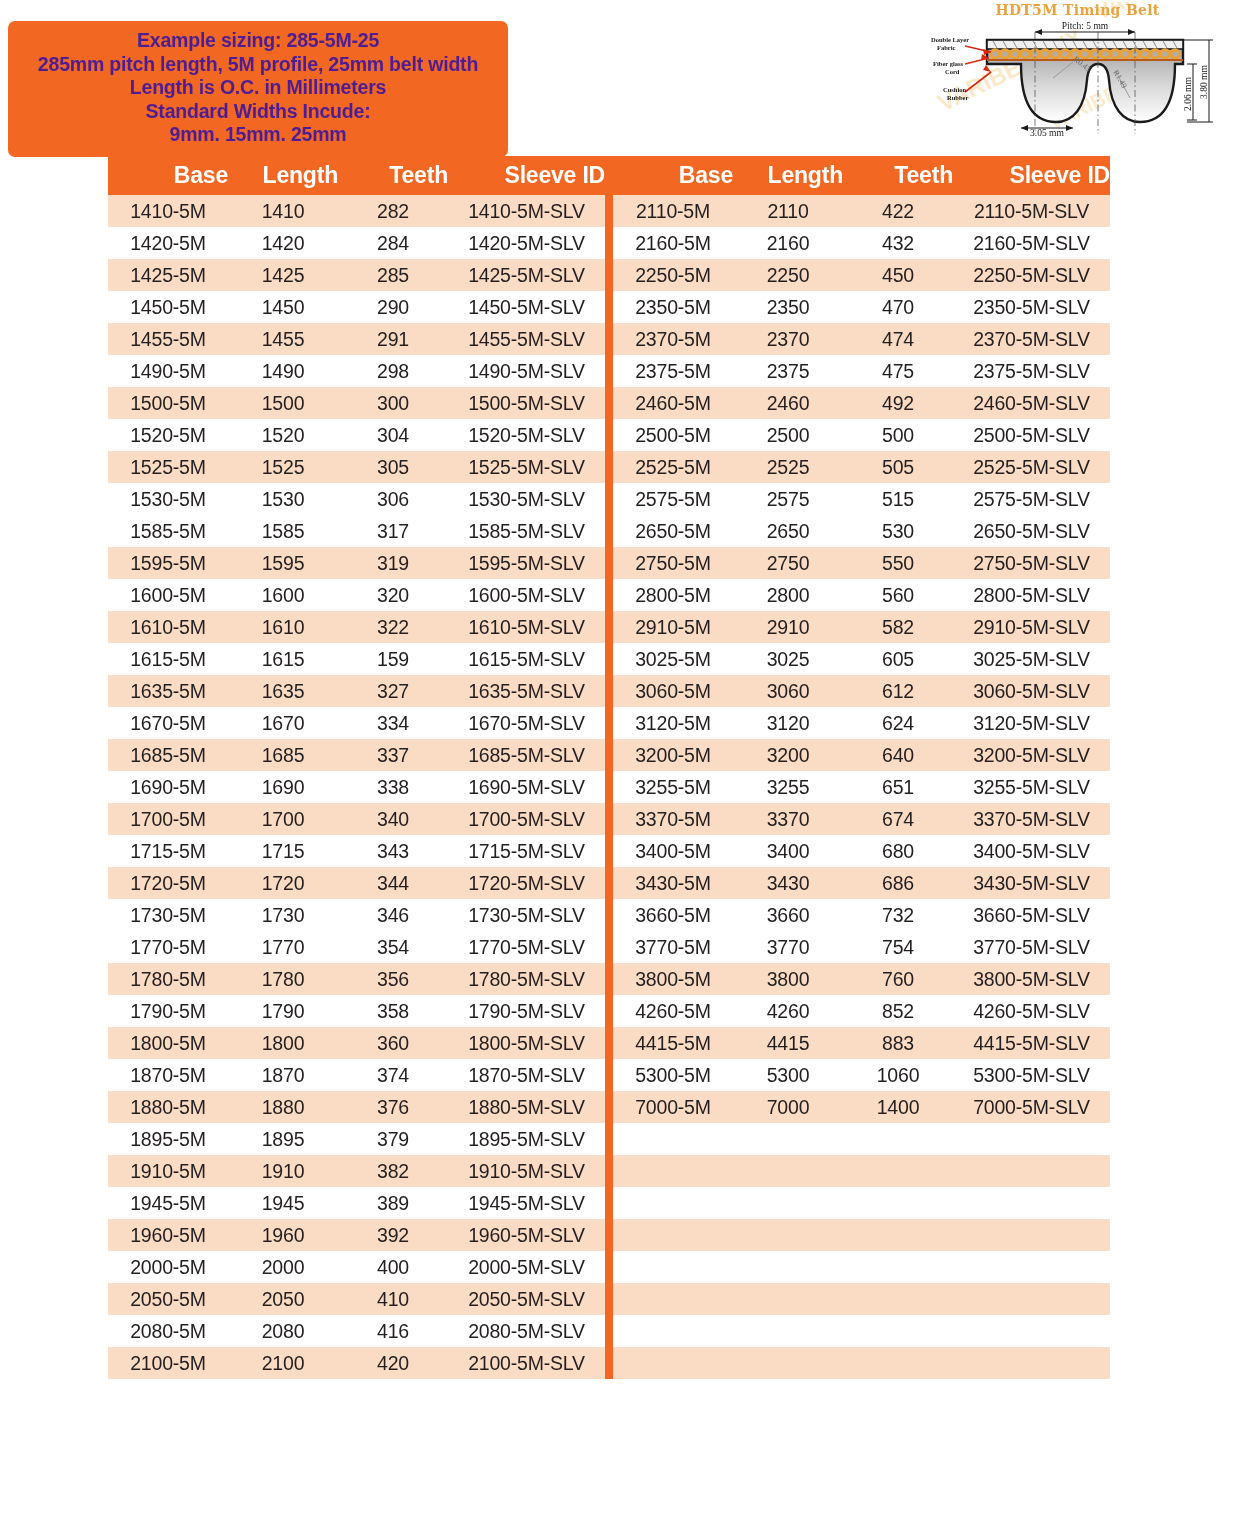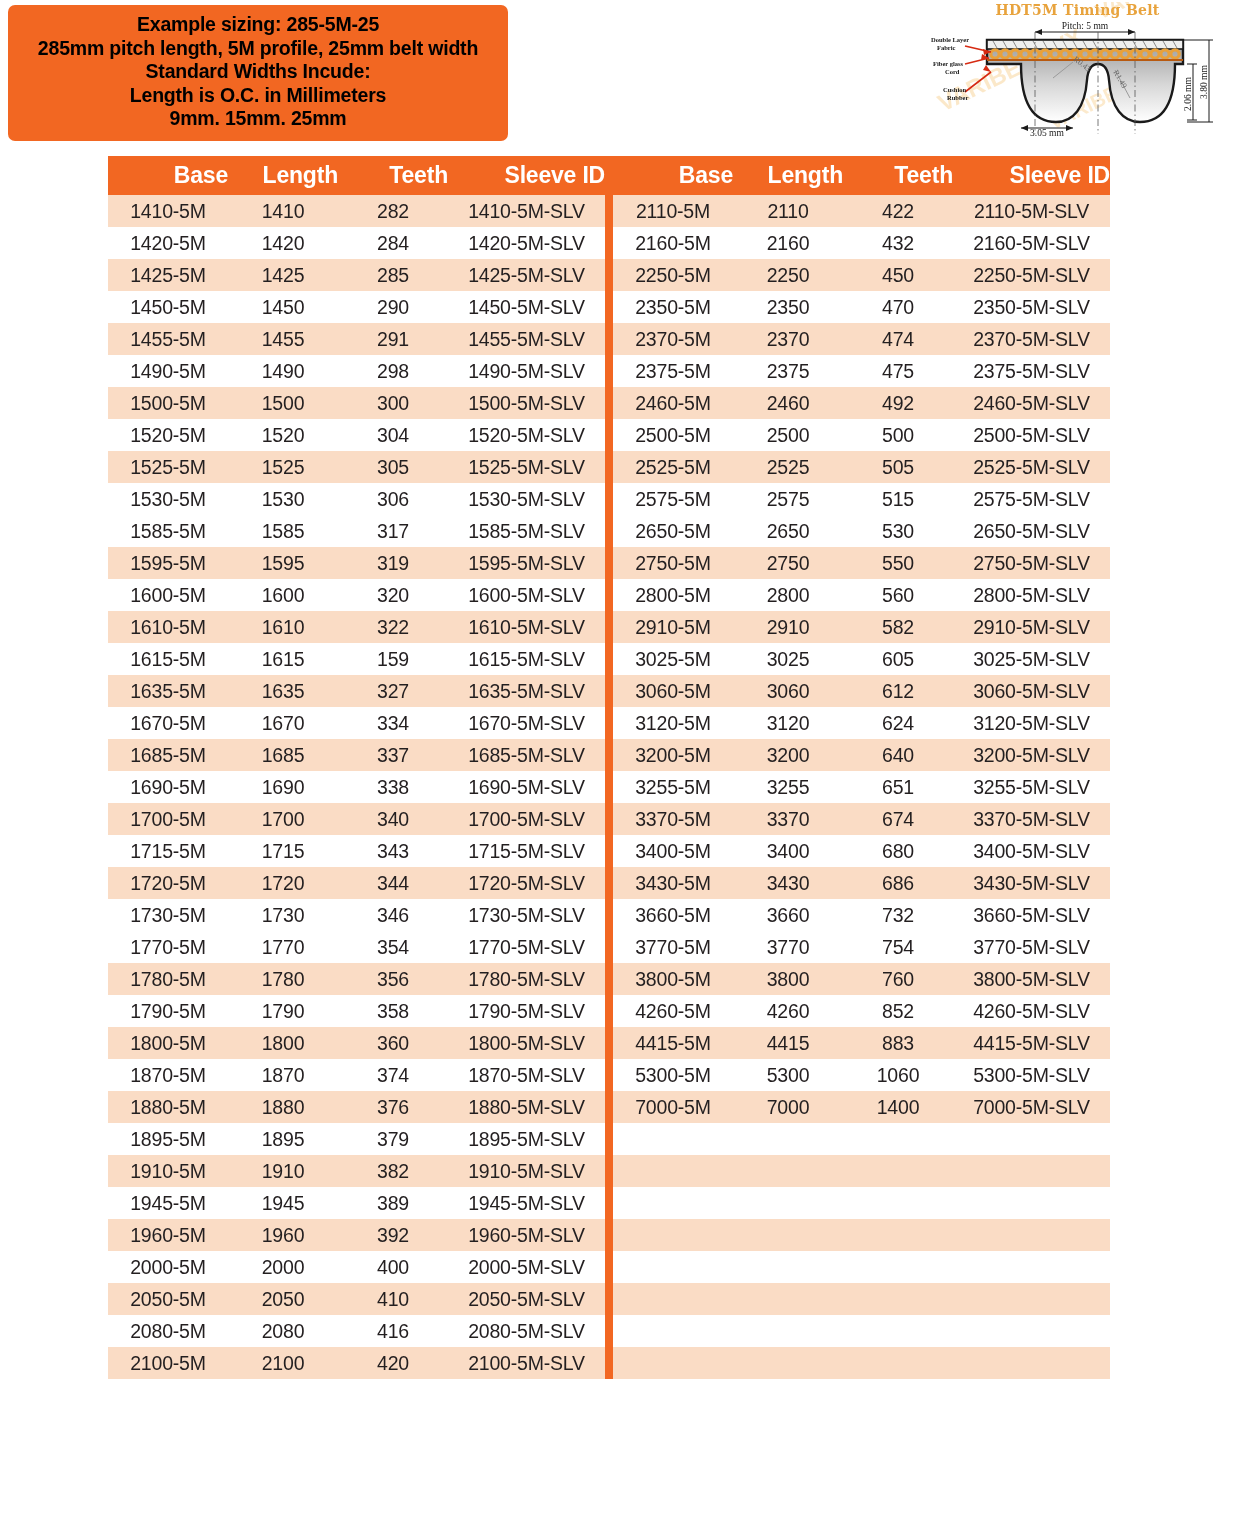--- a/index.html
+++ b/index.html
@@ -12,28 +12,28 @@
     background: #ffffff;
     font-family: "Liberation Sans", sans-serif;
     position: relative;
     overflow: hidden;
   }
 
   
   #info-box {
     position: absolute;
     left: 8px;
-    top: 5px;
+    top: 21px;
     width: 500px;
     box-sizing: border-box;
     background: #F26722;
     border-radius: 7px;
     padding: 8px 10px 10px 10px;
     text-align: center;
-    color: #000000;
+    color: #4c1d95;
     font-weight: bold;
     font-size: 19.5px;
     line-height: 23.5px;
     letter-spacing: -0.2px;
   }
   #info-box .line {
     white-space: nowrap;
   }
 
   
@@ -110,22 +110,22 @@
     width: 8px;
   }
   #spec-table thead th.divider { background: #F26722 !important; }
 </style>
 </head>
 <body>
 
 <div id="info-box">
   <div class="line">Example sizing: 285-5M-25</div>
   <div class="line">285mm pitch length, 5M profile, 25mm belt width</div>
+  <div class="line">Length is O.C. in Millimeters</div>
   <div class="line">Standard Widths Incude:</div>
-  <div class="line">Length is O.C. in Millimeters</div>
   <div class="line">9mm. 15mm. 25mm</div>
 </div>
 
 <div id="belt-diagram">
   <div class="diagram-title">HDT5M Timing Belt</div>
   <svg width="305" height="135" viewBox="0 0 305 135">
     <defs>
       <linearGradient id="bodyGrad" x1="0" y1="0" x2="0" y2="1">
         <stop offset="0%" stop-color="#9a9a9a"></stop>
         <stop offset="55%" stop-color="#d8d8d8"></stop>

